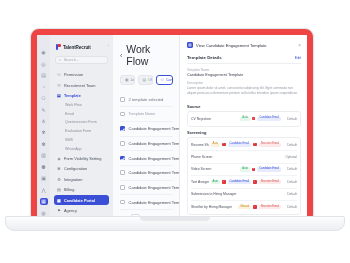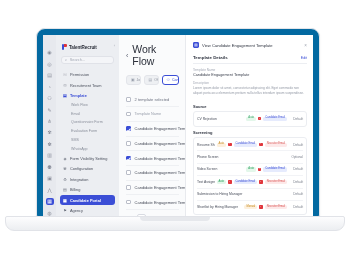--- a/index.html
+++ b/index.html
@@ -7,22 +7,22 @@
   body {
     width:350px; height:263px;
     background:#ffffff;
     font-family:"Liberation Sans", sans-serif;
     overflow:hidden;
   }
   .stage { position:relative; width:350px; height:263px; background:#fff; }
 
   
   .laptop-lid {
-    position:absolute; left:36px; top:28px; width:284px; height:190px;
-    background:#0369a1;
+    position:absolute; left:30px; top:28px; width:284px; height:190px;
+    background:#ef4444;
     border:1.6px solid #e3e5ea;
     border-radius:9px 9px 3px 3px;
     box-shadow:0 1px 3px rgba(0,0,0,0.05);
     overflow:hidden;
   }
   .screen {
     position:absolute; left:6px; top:6px; right:6px; bottom:0;
     background:#f5f6f8; overflow:hidden;
     display:flex;
   }

